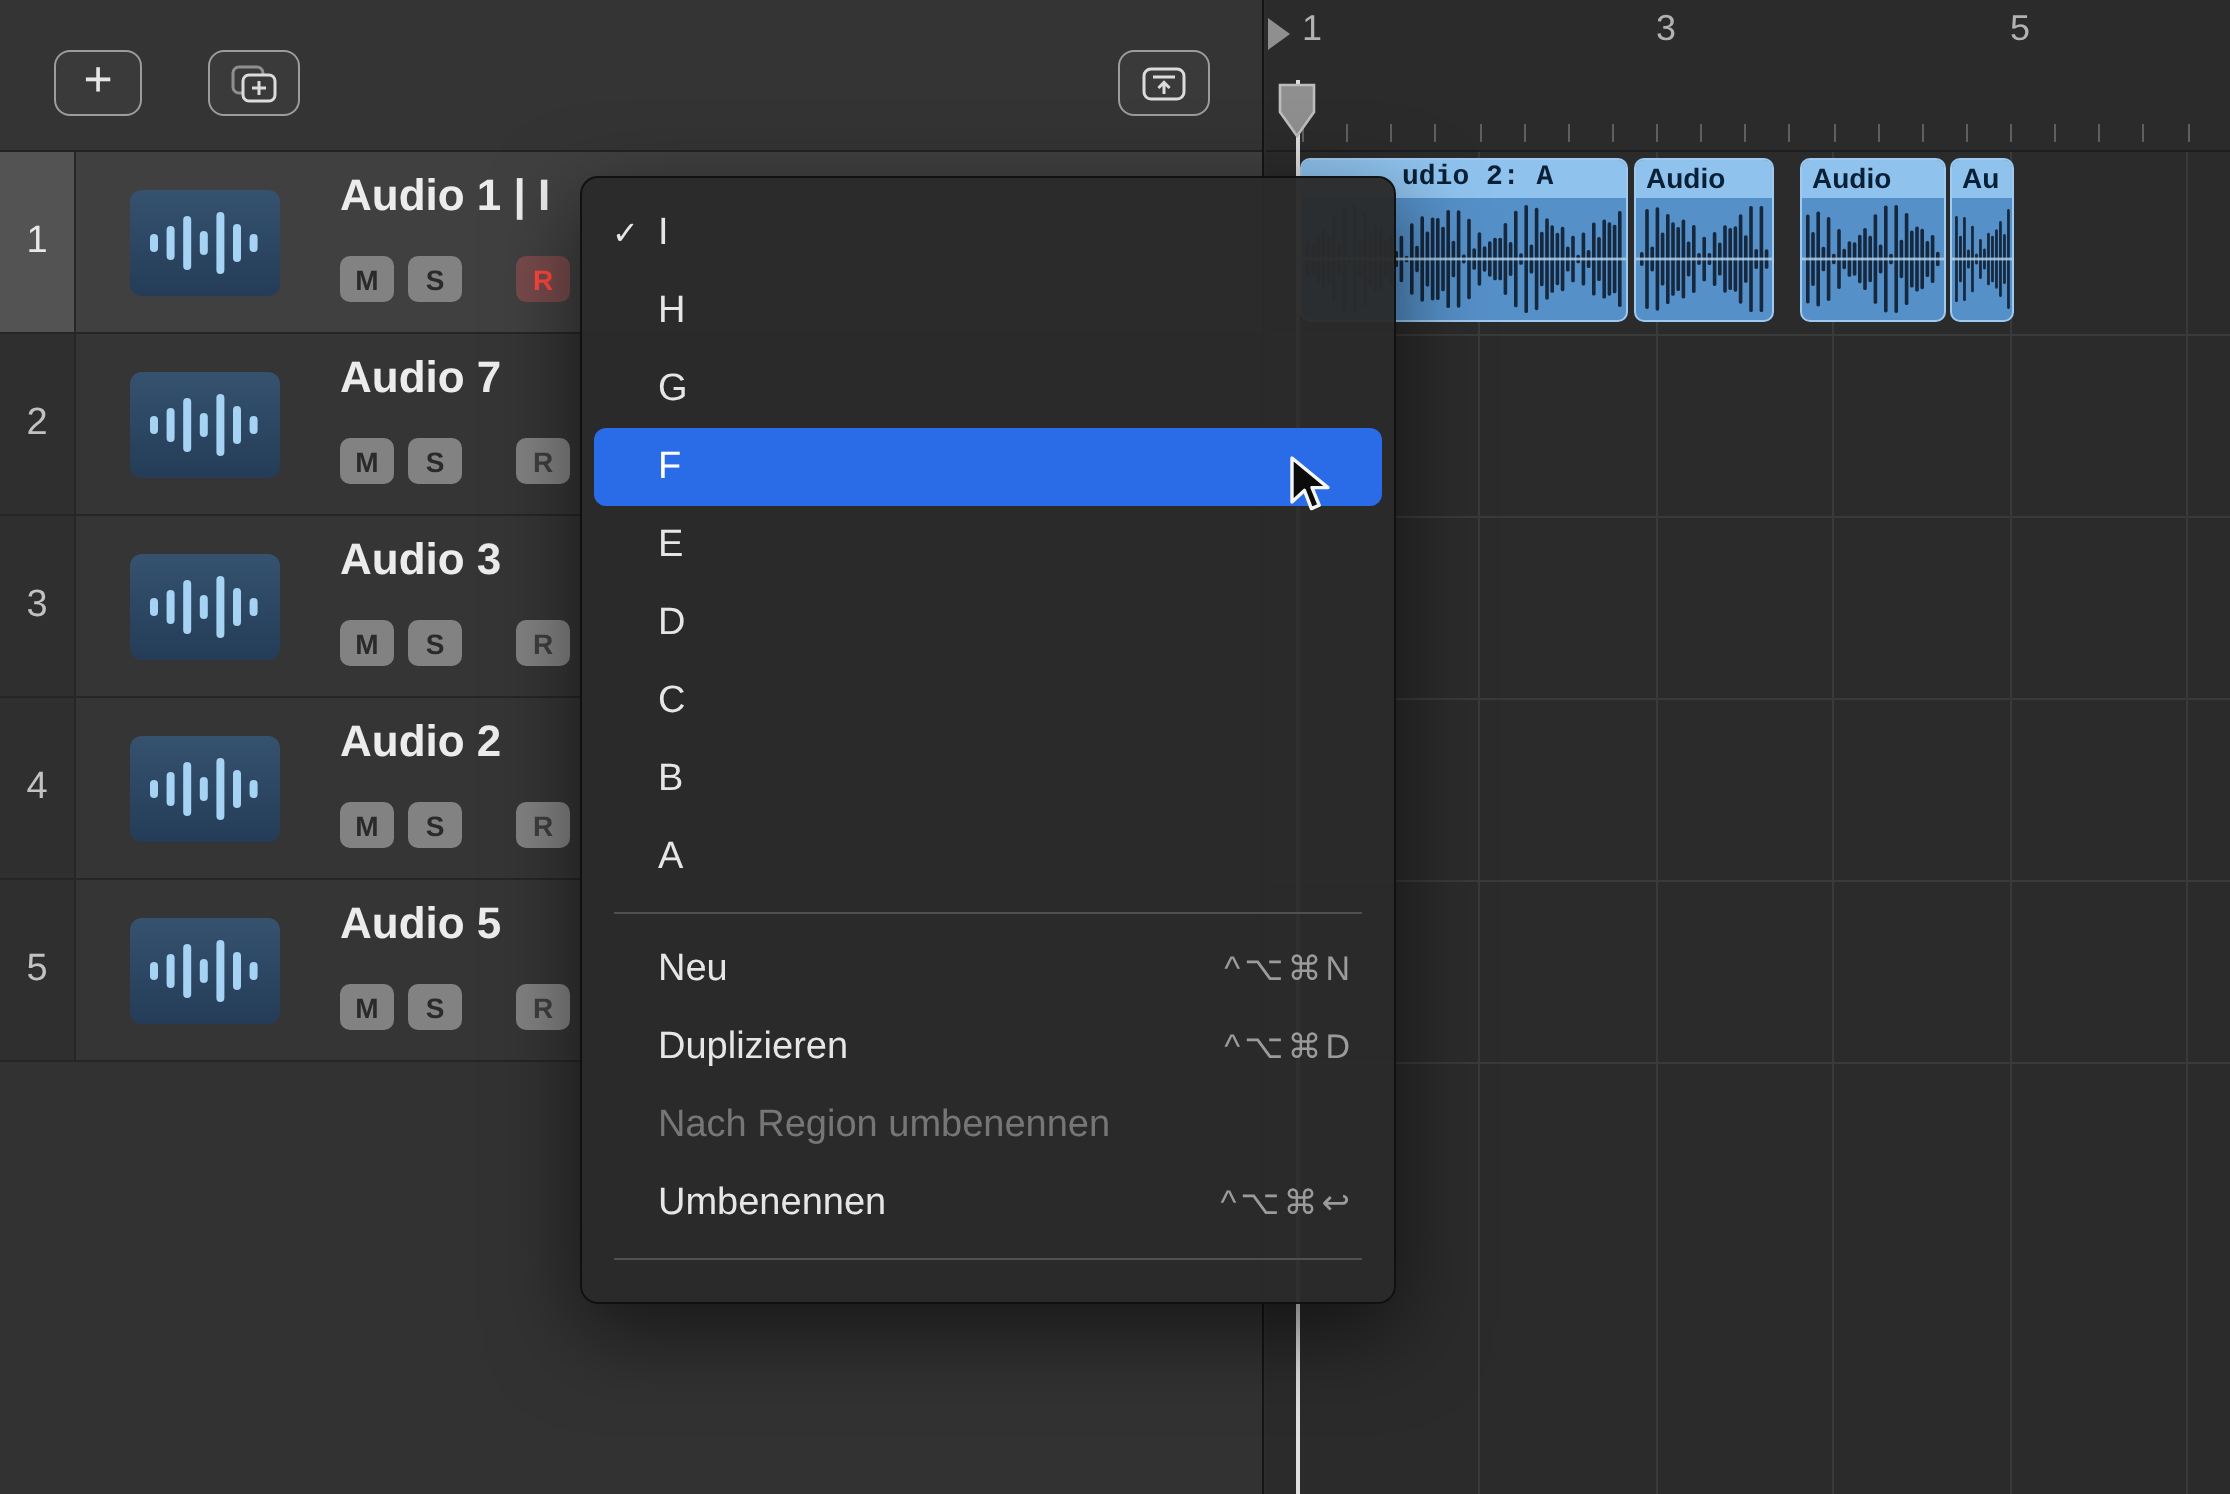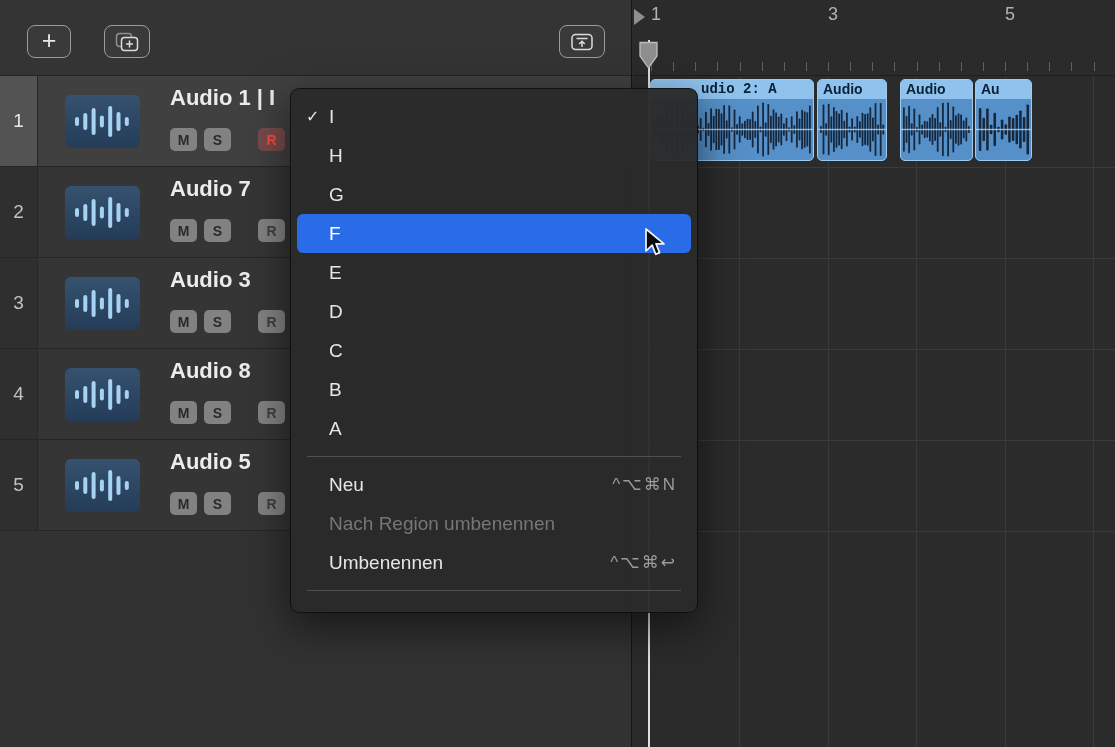--- a/index.html
+++ b/index.html
@@ -158,21 +158,21 @@
       <svg viewBox="0 0 75 53">
               <rect x="10" y="22" width="4" height="9" rx="2" fill="#a6d3f4"></rect>
               <rect x="18.3" y="18" width="4" height="17" rx="2" fill="#a6d3f4"></rect>
               <rect x="26.6" y="13" width="4" height="27" rx="2" fill="#a6d3f4"></rect>
               <rect x="34.900000000000006" y="20.5" width="4" height="12" rx="2" fill="#a6d3f4"></rect>
               <rect x="43.2" y="11" width="4" height="31" rx="2" fill="#a6d3f4"></rect>
               <rect x="51.5" y="17" width="4" height="19" rx="2" fill="#a6d3f4"></rect>
               <rect x="59.800000000000004" y="22" width="4" height="9" rx="2" fill="#a6d3f4"></rect>
             </svg>
     </div>
-    <div class="tname">Audio 8</div>
+    <div class="tname">Audio 2</div>
     <button class="tbtn m">M</button>
     <button class="tbtn s">S</button>
     <button class="tbtn r">R</button>
   </div>
         <div class="track-row">
     <div class="tnum">5</div>
     <div class="ticon">
       <svg viewBox="0 0 75 53">
               <rect x="10" y="22" width="4" height="9" rx="2" fill="#a6d3f4"></rect>
               <rect x="18.3" y="18" width="4" height="17" rx="2" fill="#a6d3f4"></rect>
@@ -352,21 +352,21 @@
             <rect x="51.40000000000001" y="7.471470344852953" width="1.8" height="46.05705931029409" rx="0.8" fill="#16283e"></rect>
             <rect x="54.000000000000014" y="16.240183944096344" width="1.8" height="28.519632111807315" rx="0.8" fill="#16283e"></rect>
             <rect x="56.600000000000016" y="14.225823758687639" width="1.8" height="32.54835248262472" rx="0.8" fill="#16283e"></rect>
             <rect x="59.20000000000002" y="15.393709865501682" width="1.8" height="30.212580268996636" rx="0.8" fill="#16283e"></rect>
             <rect x="61.80000000000002" y="21.48522281486202" width="1.8" height="18.029554370275964" rx="0.8" fill="#16283e"></rect>
             <rect x="64.40000000000002" y="18.488355890641436" width="1.8" height="24.023288218717127" rx="0.8" fill="#16283e"></rect>
             <rect x="67.00000000000001" y="26.912773825818977" width="1.8" height="7.174452348362047" rx="0.8" fill="#16283e"></rect>
             <rect x="0" y="29.8" width="71" height="1.4" rx="0" fill="#b7d6ef" opacity="0.8"></rect>
           </svg>
   </div>
-        <div class="region" style="left: 342px; width: 57px;">
+        <div class="region" style="left: 342px; width: 32px;">
     <div class="rhead" style="padding-left: 5px;">Au</div>
     <svg class="rwave" preserveAspectRatio="none" viewBox="0 0 39 61">
             <rect x="2" y="8.954862999396234" width="1.8" height="43.09027400120753" rx="0.8" fill="#16283e"></rect>
             <rect x="4.6" y="18.83894028537794" width="1.8" height="23.32211942924412" rx="0.8" fill="#16283e"></rect>
             <rect x="7.199999999999999" y="9.474486068449195" width="1.8" height="42.05102786310161" rx="0.8" fill="#16283e"></rect>
             <rect x="9.799999999999999" y="25.735219157867753" width="1.8" height="9.529561684264491" rx="0.8" fill="#16283e"></rect>
             <rect x="12.399999999999999" y="13.871731064016217" width="1.8" height="33.256537871967566" rx="0.8" fill="#16283e"></rect>
             <rect x="14.999999999999998" y="27.806743279427636" width="1.8" height="5.3865134411447295" rx="0.8" fill="#16283e"></rect>
             <rect x="17.599999999999998" y="20.519818618161935" width="1.8" height="19.96036276367613" rx="0.8" fill="#16283e"></rect>
             <rect x="20.2" y="25.21538966905033" width="1.8" height="10.569220661899335" rx="0.8" fill="#16283e"></rect>
@@ -436,20 +436,25 @@
     <span class="mshort"></span>
   </div>
       </div>
     <div class="menu-sep"></div>
     <div id="menu-actions">
         <div class="menu-item">
     <span class="mcheck"></span>
     <span class="mlabel">Neu</span>
     <span class="mshort">^⌥⌘N</span>
   </div>
+        <div class="menu-item">
+    <span class="mcheck"></span>
+    <span class="mlabel">Duplizieren</span>
+    <span class="mshort">^⌥⌘D</span>
+  </div>
         <div class="menu-item disabled">
     <span class="mcheck"></span>
     <span class="mlabel">Nach Region umbenennen</span>
     <span class="mshort"></span>
   </div>
         <div class="menu-item">
     <span class="mcheck"></span>
     <span class="mlabel">Umbenennen</span>
     <span class="mshort">^⌥⌘↩</span>
   </div>

